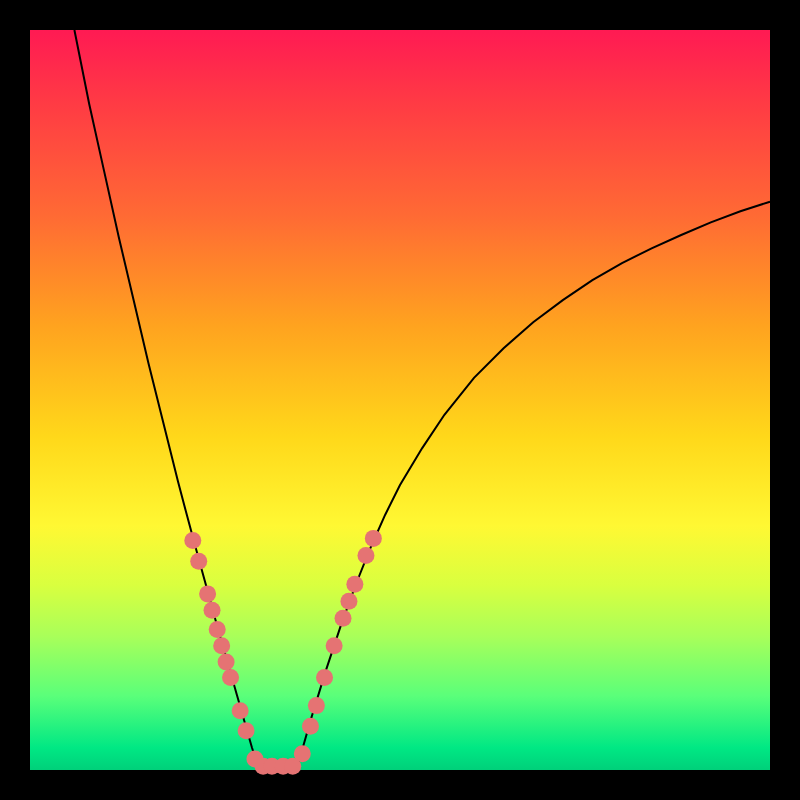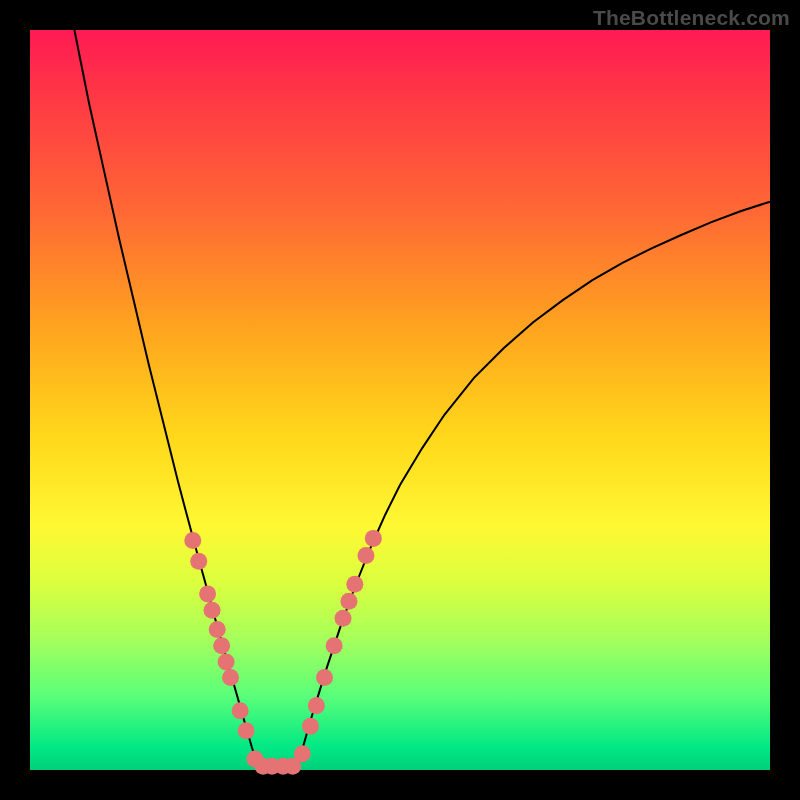--- a/index.html
+++ b/index.html
@@ -97,14 +97,13 @@
         <circle cx="294.52" cy="647.50" r="8.5" class="dot"></circle>
         <circle cx="304.14" cy="615.68" r="8.5" class="dot"></circle>
         <circle cx="313.02" cy="588.30" r="8.5" class="dot"></circle>
         <circle cx="318.94" cy="571.28" r="8.5" class="dot"></circle>
         <circle cx="324.86" cy="554.26" r="8.5" class="dot"></circle>
         <circle cx="335.96" cy="525.40" r="8.5" class="dot"></circle>
         <circle cx="343.36" cy="508.38" r="8.5" class="dot"></circle>
       </g>
   </svg>
 
-  <div class="watermark">TheBottleneck.com</div>
 </div>
 
 </body></html>

